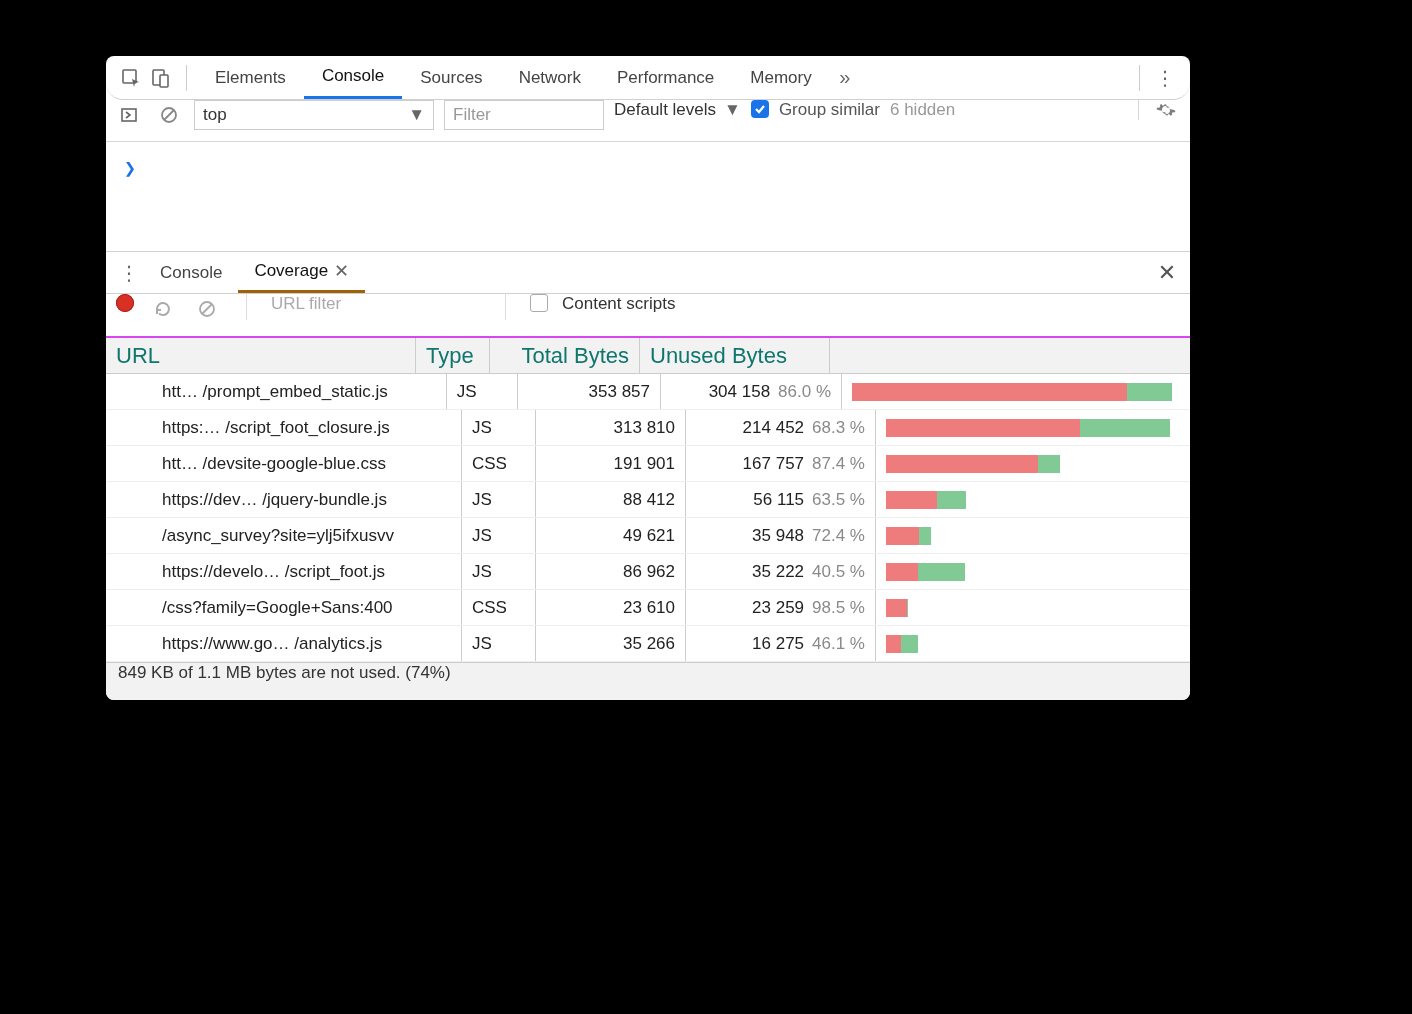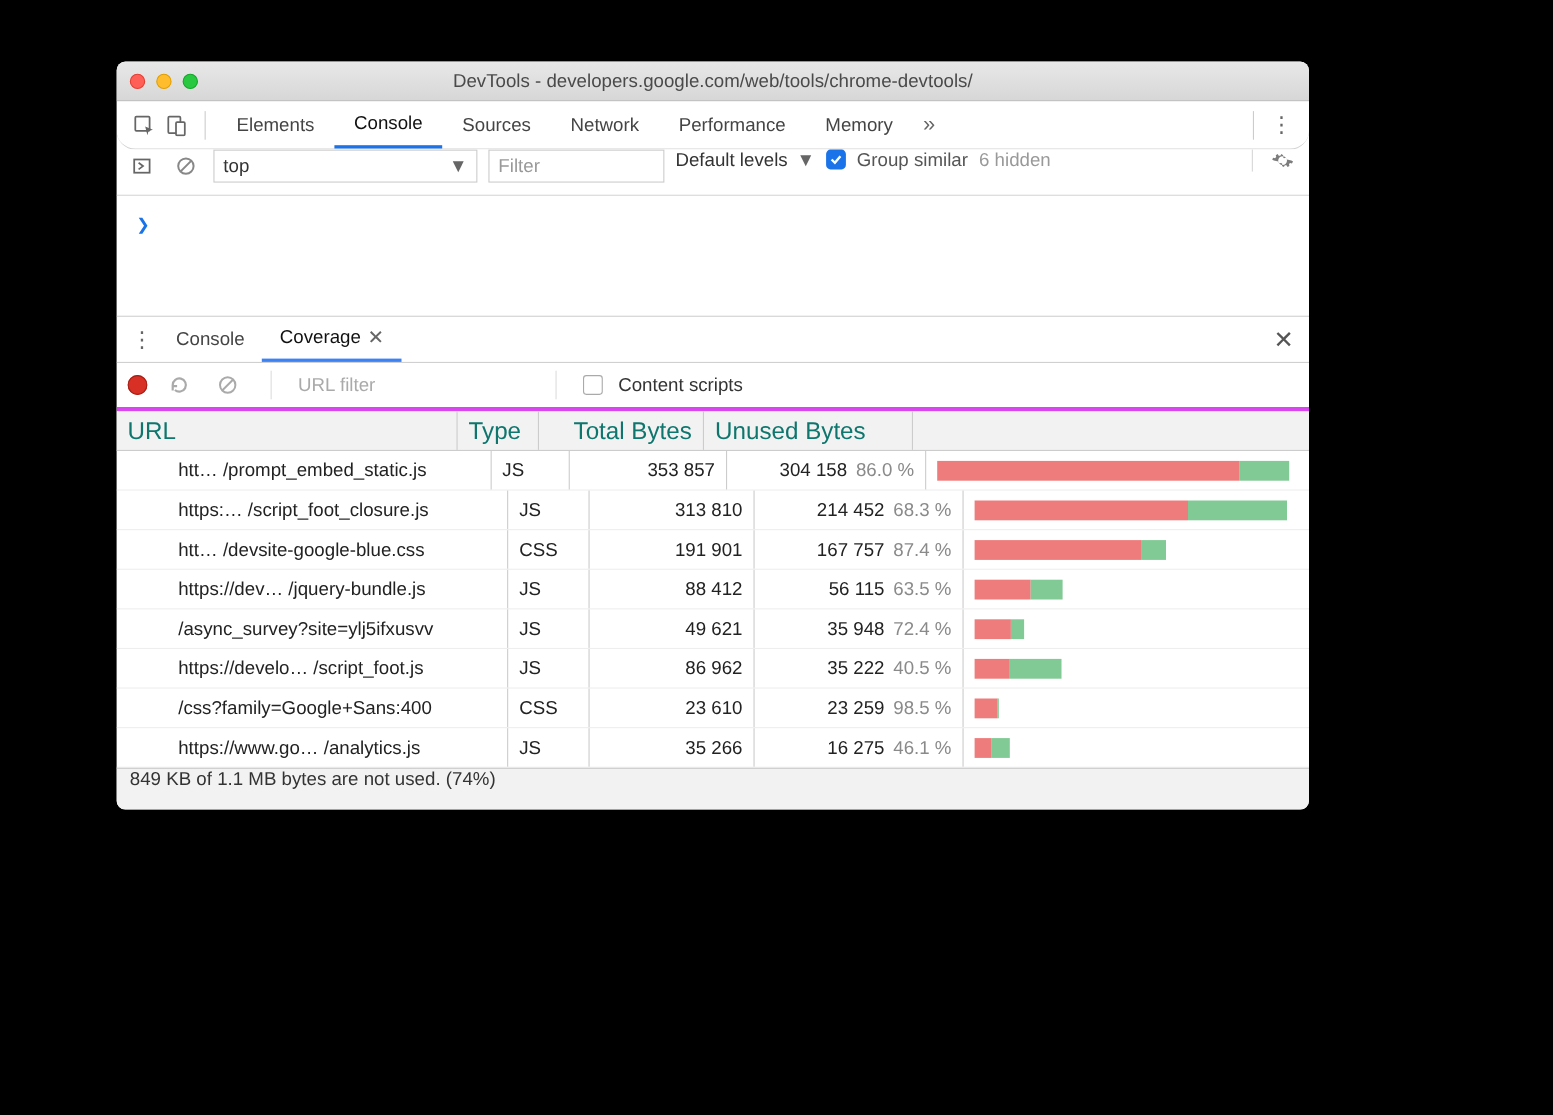--- a/index.html
+++ b/index.html
@@ -67,25 +67,25 @@
   .hidden-count { color:#999; }
   .gear { margin-left:auto; padding-left:10px; border-left:1px solid #d6d6d6; color:#666; width:44px; display:flex; justify-content:center; }
 
   .console-body { height:110px; padding:14px 18px; color:#1a73e8; font-size:20px; font-family: Menlo, monospace; border-bottom:1px solid #d0d0d0;}
   .prompt { color:#1a73e8; }
 
   .drawer-tabs {
     display:flex; align-items:center; height:42px; border-bottom:1px solid #d0d0d0; padding:0 8px; color:#555;
   }
   .drawer-tab { padding:0 16px; height:100%; display:flex; align-items:center; color:#444; }
-  .drawer-tab.active { color:#111; border-bottom:3px solid #3b82f6; margin-bottom:-1px; }
+  .drawer-tab.active { color:#111; border-bottom:3px solid #a16207; margin-bottom:-1px; }
   .tab-close { margin-left:6px; color:#666; font-size:18px; }
 
   .coverage-toolbar {
-    display:flex; align-items:center; height:44px; border-bottom:4px solid #d946ef; padding:0 10px; gap:14px; color:#888;
+    display:flex; align-items:flex-start; height:44px; border-bottom:2px solid #d946ef; padding:0 10px; gap:14px; color:#888;
   }
   .record-dot { width:18px; height:18px; border-radius:50%; background:#d93025; box-shadow: 0 0 0 1px #a52016 inset; }
   .url-filter { color:#aaa; width:210px; }
   .checkbox-empty { width:18px; height:18px; border:1px solid #aaa; border-radius:3px; background:#fff; }
 
   .table { width:100%; }
   .thead { display:flex; height:36px; background:#f2f2f2; border-bottom:1px solid #ccc; color:#0f766e; font-size:22px; }
   .th, .td { border-right:1px solid #ccc; padding:6px 10px; display:flex; align-items:center; }
   .th:last-child, .td:last-child { border-right:none; }
   .col-url { width:310px; }
@@ -101,28 +101,20 @@
   .bar .red { background:#ef7c7c; }
   .bar .green { background:#81c995; }
 
   .footer { height:38px; background:#f2f2f2; border-top:1px solid #ccc; padding:0 12px; display:flex; color:#333;}
 </style>
 </head>
 <body>
 
 <div class="window">
 
-  <div class="titlebar">
-    <div class="traffic">
-      <div class="tl red"></div>
-      <div class="tl yellow"></div>
-      <div class="tl green"></div>
-    </div>
-    <div class="title">DevTools - developers.google.com/web/tools/chrome-devtools/</div>
-  </div>
 
   <div class="tabs">
     <div class="icon-btn">
       <svg width="20" height="20" viewBox="0 0 20 20" fill="none" stroke="#666" stroke-width="1.6">
         <rect x="2" y="2" width="13" height="13" rx="1"></rect>
           <path d="M11 11 L18 14 L14 15 L13 19 Z" fill="#666" stroke="none"></path>
       </svg>
     </div>
     <div class="icon-btn">
       <svg width="20" height="20" viewBox="0 0 20 20" fill="none" stroke="#666" stroke-width="1.6">

